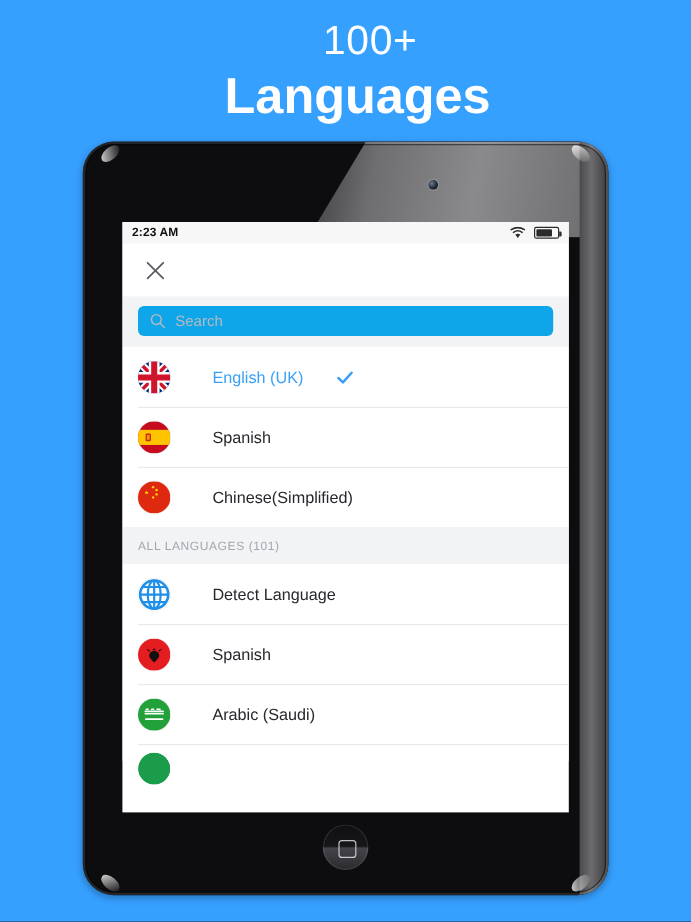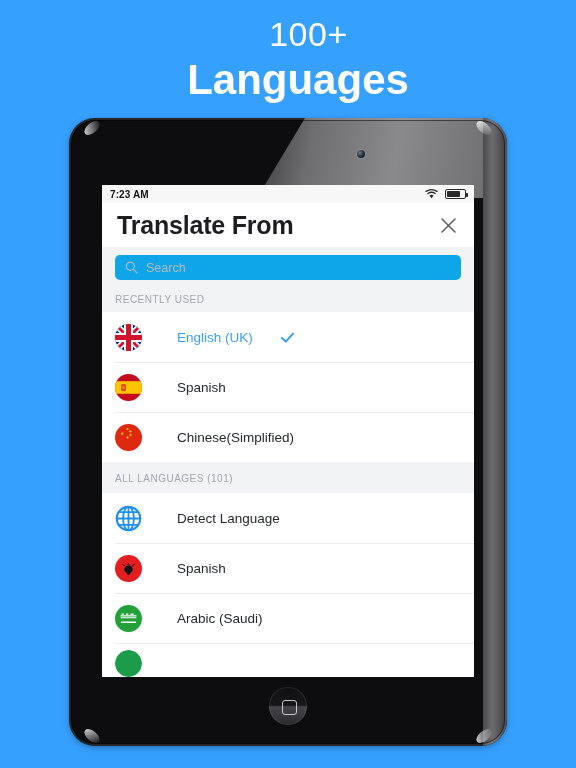--- a/index.html
+++ b/index.html
@@ -329,53 +329,51 @@
 </div>
 
 <div id="device">
   <div id="bezel-wedge"></div>
   <div id="bezel-right"></div>
   <div id="camera"></div>
 
   <div id="screen">
 
     <div id="status-bar">
-      <div id="status-time">7:23 AM</div>
+      <div id="status-time">2:23 AM</div>
       <div id="status-right">
         <svg class="wifi-ico" width="13" height="10" viewBox="0 0 13 10">
           <path d="M6.5 9.3 L4.4 6.5 Q6.5 5.1 8.6 6.5 Z" fill="#2b2b2b"></path>
           <path d="M2.9 4.6 Q6.5 1.9 10.1 4.6" stroke="#2b2b2b" stroke-width="1.3" fill="none" stroke-linecap="round"></path>
           <path d="M1.0 2.4 Q6.5 -1.0 12.0 2.4" stroke="#2b2b2b" stroke-width="1.3" fill="none" stroke-linecap="round"></path>
         </svg>
         <div class="batt">
           <div class="batt-fill"></div>
         </div>
       </div>
     </div>
 
     <div id="app-header">
-      <div id="page-title">Translate From</div>
       <div id="close-button">
         <svg width="17" height="17" viewBox="0 0 17 17">
           <path d="M2 2 L15 15 M15 2 L2 15" stroke="#5a5d63" stroke-width="1.5" stroke-linecap="round"></path>
         </svg>
       </div>
     </div>
 
     <div id="search-area">
       <div id="search-box">
         <svg width="13" height="13" viewBox="0 0 13 13">
           <circle cx="5.3" cy="5.3" r="4.1" stroke="#b6b9be" stroke-width="1.2" fill="none"></circle>
           <path d="M8.4 8.4 L12 12" stroke="#b6b9be" stroke-width="1.2" stroke-linecap="round"></path>
         </svg>
         <input id="search-input" type="text" placeholder="Search" style="">
       </div>
     </div>
 
-    <div class="section-header">RECENTLY USED</div>
 
     <div class="lang-row selected">
       <div class="flag">
         <svg width="27" height="27" viewBox="0 0 30 30">
           <rect width="30" height="30" fill="#00247d"></rect>
           <path d="M0 0 L30 30 M30 0 L0 30" stroke="#ffffff" stroke-width="7"></path>
           <path d="M0 0 L30 30 M30 0 L0 30" stroke="#cf142b" stroke-width="3.2"></path>
           <path d="M15 0 V30 M0 15 H30" stroke="#ffffff" stroke-width="10"></path>
           <path d="M15 0 V30 M0 15 H30" stroke="#cf142b" stroke-width="5.6"></path>
         </svg>

